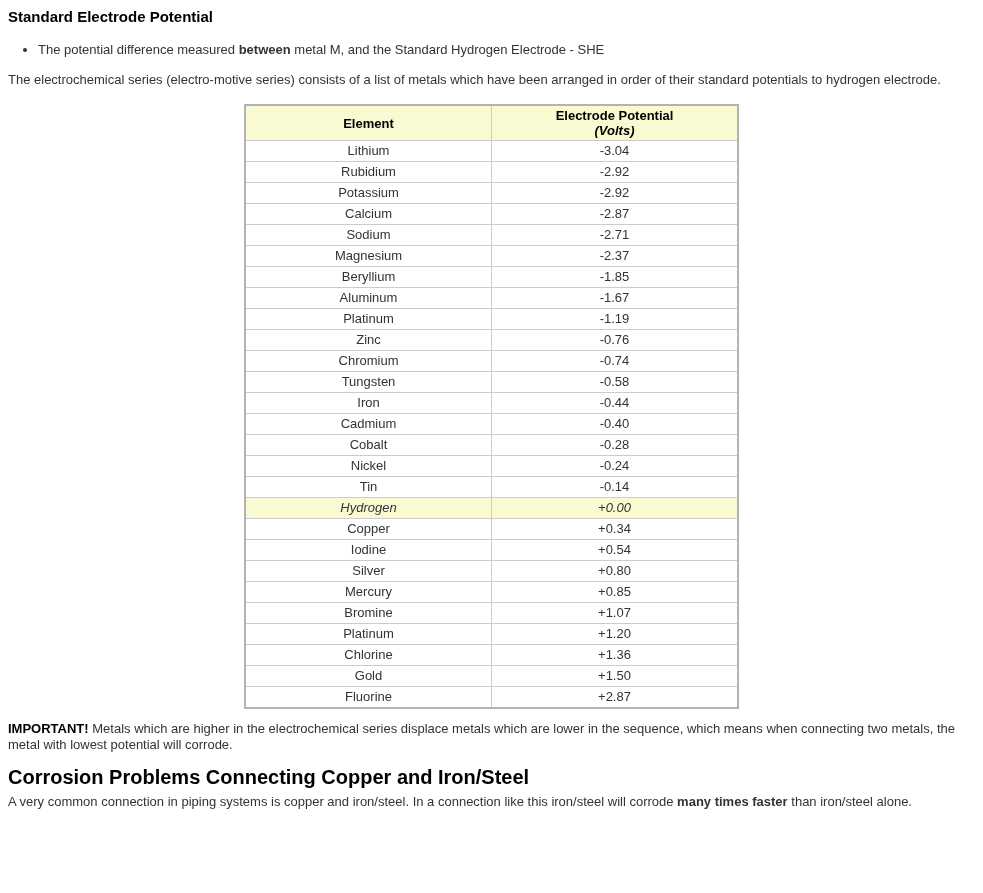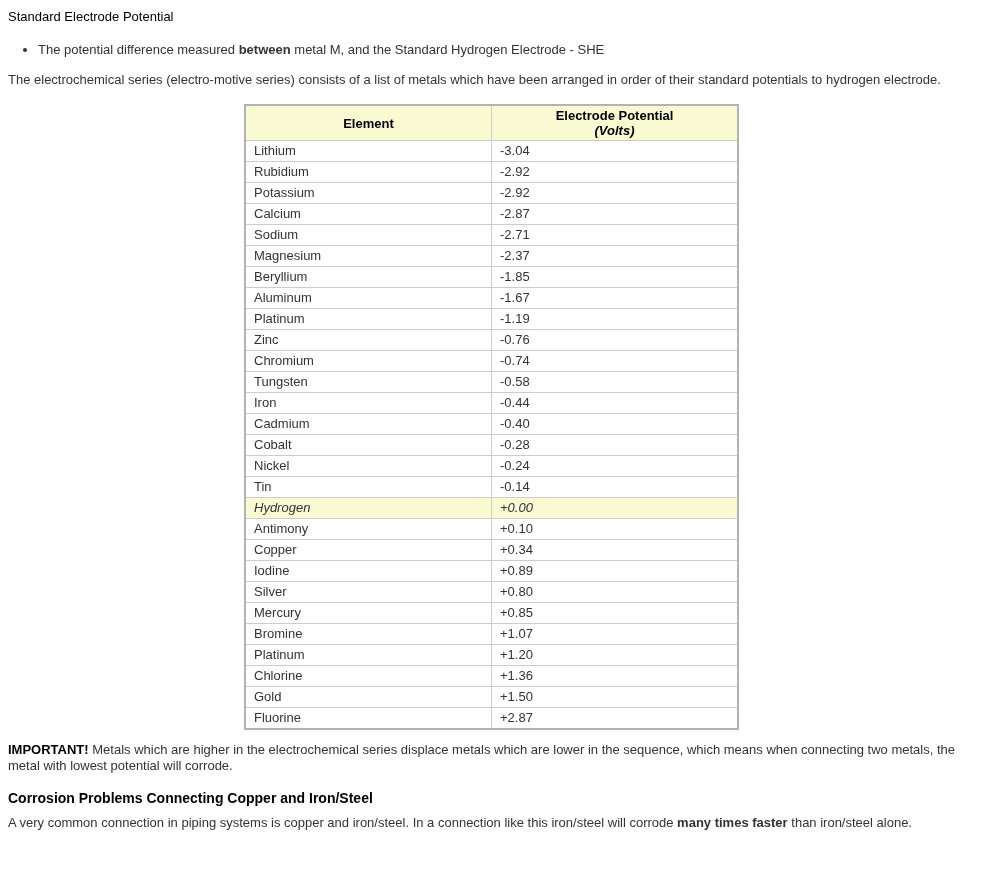--- a/index.html
+++ b/index.html
@@ -15,23 +15,23 @@
   body {
     margin: 8px;
     width: 967px;
     font-family: "Liberation Sans", sans-serif;
     font-size: 13px;
     color: var(--text);
     line-height: 16px;
     overflow: hidden;
   }
   h1.page-title {
-    font-size: 13px;
+    font-size: 15px;
     line-height: 18px;
-    font-weight: normal;
+    font-weight: bold;
     color: var(--heading);
     margin: 0;
   }
   ul.key-points {
     margin: 16px 0 14px 0;
     padding-left: 30px;
   }
   ul.key-points li { margin: 0; }
   p { margin: 6px 0; }
   b { font-weight: bold; }
@@ -50,29 +50,29 @@
     padding: 2px;
     line-height: 15px;
     color: var(--heading);
   }
   table.potential-table th .volts-line {
     font-style: italic;
     display: block;
   }
   table.potential-table td {
     border: 1px solid var(--inner-border);
-    text-align: left;
-    padding: 2px 8px;
+    text-align: center;
+    padding: 2px 0;
     line-height: 16px;
   }
   table.potential-table tr.hl td { background: var(--hl-bg); font-style: italic; }
   .important-para { margin: 12px 0 0 0; }
   .important-label { font-weight: bold; color: var(--heading); }
   h2.section-title {
-    font-size: 14px;
+    font-size: 20px;
     line-height: 18px;
     font-weight: bold;
     color: var(--heading);
     margin: 15px 0 8px 0;
   }
   .closing-para { margin: 8px 0 0 0; }
 </style>
 </head>
 <body>
 
@@ -158,30 +158,26 @@
       </tr>
       <tr>
         <td>Tin</td>
         <td>-0.14</td>
       </tr>
       <tr class="hl">
         <td>Hydrogen</td>
         <td>+0.00</td>
       </tr>
       <tr>
-        <td>Antimony</td>
-        <td>+0.10</td>
-      </tr>
-      <tr>
         <td>Copper</td>
         <td>+0.34</td>
       </tr>
       <tr>
         <td>Iodine</td>
-        <td>+0.89</td>
+        <td>+0.54</td>
       </tr>
       <tr>
         <td>Silver</td>
         <td>+0.80</td>
       </tr>
       <tr>
         <td>Mercury</td>
         <td>+0.85</td>
       </tr>
       <tr>

